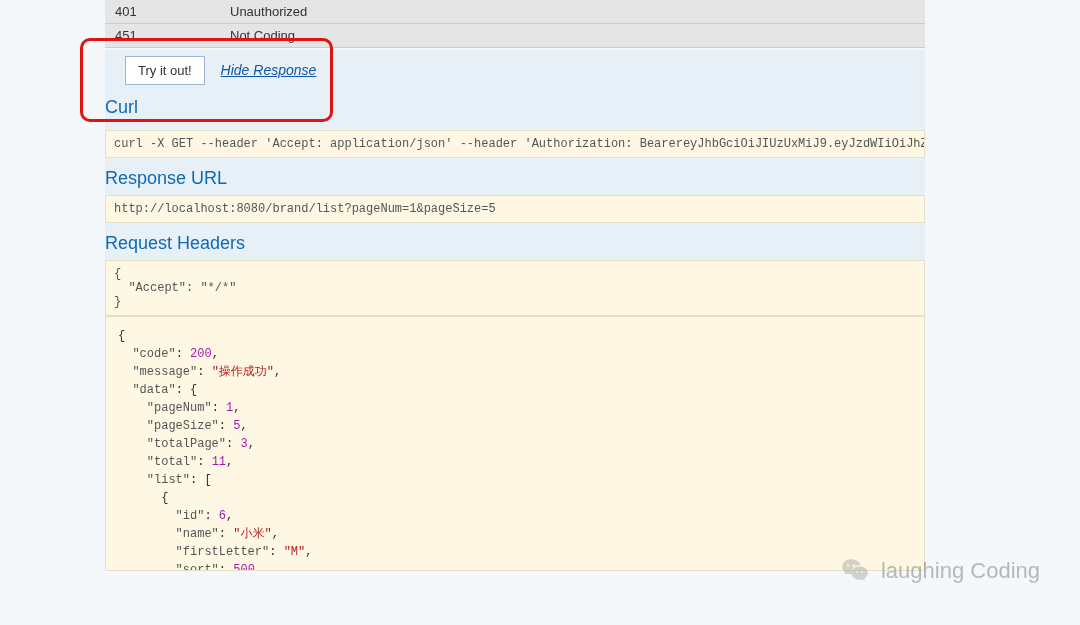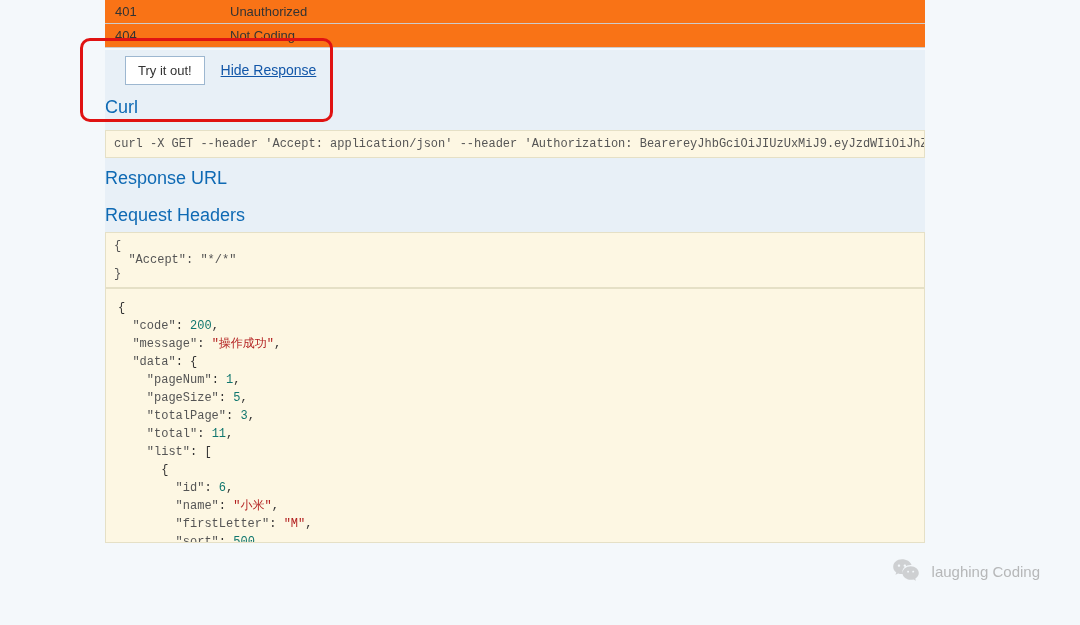--- a/index.html
+++ b/index.html
@@ -8,21 +8,21 @@
       font-size: 14px;
       color: #333;
       background: #f4f8fb;
       width: 1080px;
     }
     .content {
       padding: 0 155px 0 105px;
     }
     .status-table {
       width: 100%;
-      background: #f97316;
+      background: #e5e5e5;
       border-collapse: collapse;
       font-size: 13px;
     }
     .status-table td {
       padding: 4px 0;
       border-bottom: 1px solid #ccc;
     }
     .status-table td:first-child {
       width: 125px;
       padding-left: 10px;
@@ -41,20 +41,21 @@
       padding: 6px 12px;
       cursor: pointer;
       margin-left: 20px;
     }
     .hide-response {
       color: #1156a8;
       text-decoration: underline;
       margin-left: 12px;
       font-size: 14px;
       cursor: pointer;
+      font-style: italic;
     }
     .section-heading {
       color: #0f6ab4;
       font-size: 18px;
       font-weight: normal;
       padding: 10px 0 6px 0;
       background: #e8f0f7;
     }
     .curl-heading {
       padding-top: 12px;
@@ -87,28 +88,28 @@
       border: 1px solid #e5e0c6;
       padding: 10px 12px;
       font-family: Consolas, "Courier New", monospace;
       font-size: 12px;
       white-space: pre;
       overflow-y: scroll;
       height: 255px;
       line-height: 1.5;
     }
     .json-key { color: #555; }
-    .json-num { color: #0f766e; }
+    .json-num { color: #a21caf; }
     .json-str { color: #b21e1e; }
     .watermark {
       position: fixed;
       right: 40px;
       bottom: 40px;
       color: rgba(140,140,140,0.6);
-      font-size: 15px;
+      font-size: 22px;
       display: flex;
       align-items: center;
       gap: 12px;
       pointer-events: none;
     }
     .watermark-icon {
       width: 28px;
       height: 28px;
       opacity: 0.6;
     }
@@ -122,36 +123,37 @@
 
 <div class="content">
 
   <table class="status-table">
     <tbody>
         <tr>
       <td>401</td>
       <td>Unauthorized</td>
     </tr>
     <tr>
-      <td>404</td>
+      <td>451</td>
       <td>Not Coding</td>
     </tr>
   </tbody>
     </table>
 
   <div class="action-row">
     <button class="try-it-out">Try it out!</button>
     <a class="hide-response">Hide Response</a>
     <div class="section-heading curl-heading">Curl</div>
     <div class="red-box"></div>
   </div>
 
   <div class="code-box scrolly">curl -X GET --header 'Accept: application/json' --header 'Authorization: BearereyJhbGciOiJIUzUxMiJ9.eyJzdWIiOiJhZG1pbiIsImNyZWF0ZWQiOjE1ODcwMDk2NDMyMTMsImV4cCI6MTU4NzYxNDQ0M30</div>
 
   <div class="section-heading">Response URL</div>
+  <div class="code-box">http://localhost:8080/brand/list?pageNum=1&amp;pageSize=5</div>
 
   <div class="section-heading">Request Headers</div>
   <div class="code-box">{
   "Accept": "*/*"
 }</div>
 
   <div class="response-body-box">{
   <span class="json-key">"code"</span>: <span class="json-num">200</span>,
   <span class="json-key">"message"</span>: <span class="json-str">"<span>操作成功</span>"</span>,
   <span class="json-key">"data"</span>: {

